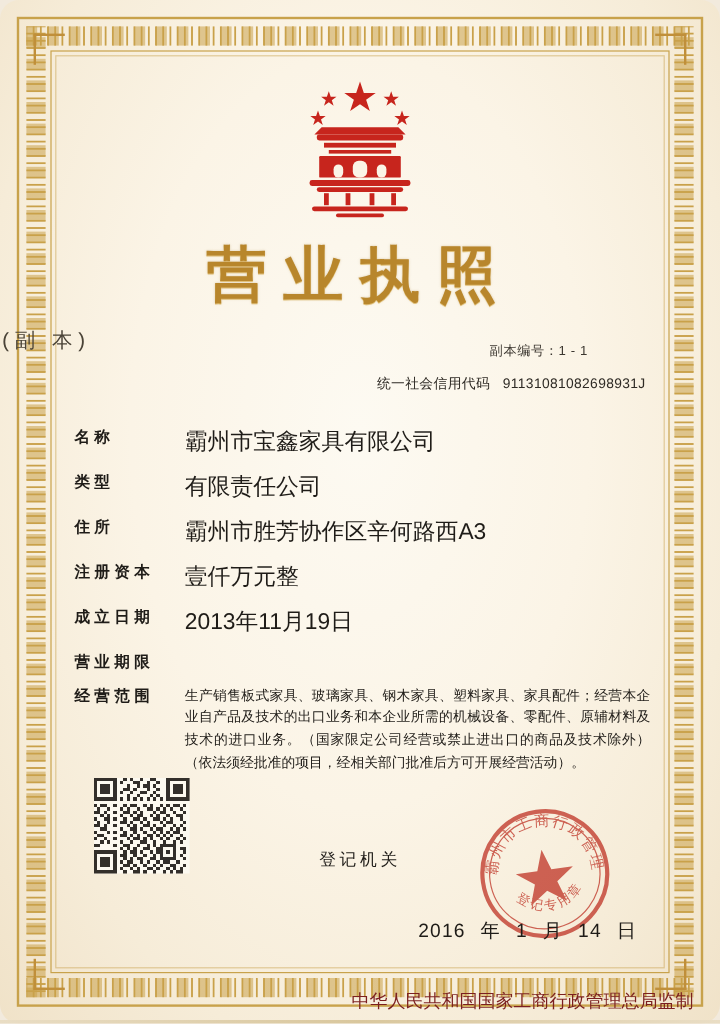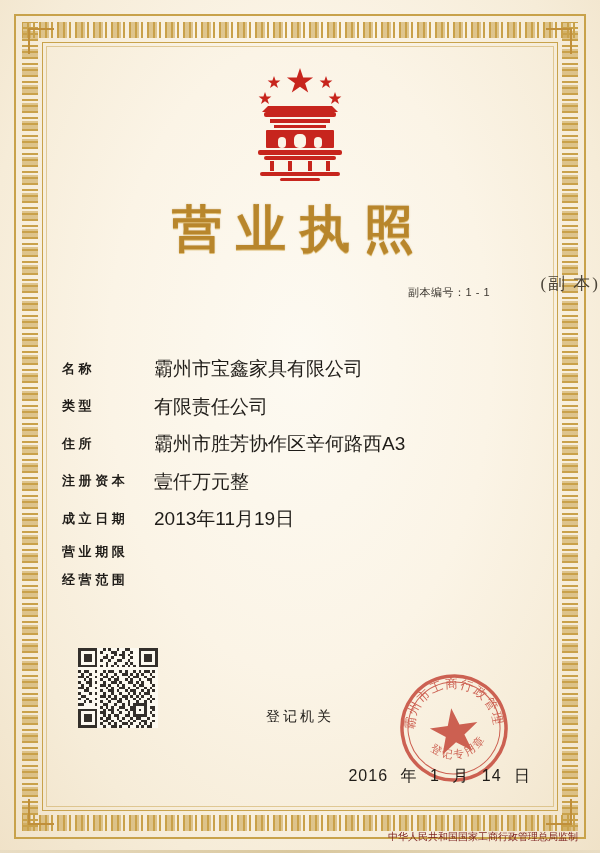--- a/index.html
+++ b/index.html
@@ -11,20 +11,21 @@
     background: #f2eadd;
     overflow: hidden;
   }
 
   #license {
     position: relative;
     width: 600px;
     height: 853px;
     background:
       radial-gradient(ellipse at 50% 42%, #fdfaf2 0%, #fbf4e6 45%, #f6ecd8 75%, #f0e2c8 100%);
+    border-radius: 16px;
   }
 
   
   .frame-outer {
     position: absolute;
     left: 14px; top: 14px; right: 14px; bottom: 14px;
     border: 2px solid #c8a24b;
   }
   .band {
     position: absolute;
@@ -97,22 +98,22 @@
     font-size: 50px;
     font-weight: bold;
     letter-spacing: 14px;
     color: #b8862c;
     text-shadow: 0 1px 0 #e0c07a, 0 0 2px rgba(150,105,25,.35);
   }
   .subtitle {
     position: absolute;
     top: 272px;
     left: 0; right: 0;
-    text-align: right;
-    font-family: Liberation Serif, serif;
+    text-align: left;
+    font-family: Liberation Mono, monospace;
     font-size: 17px;
     color: #4a4337;
     letter-spacing: 2px;
   }
   .copy-no {
     position: absolute;
     top: 285px;
     right: 110px;
     font-size: 11px;
     color: #3c3730;
@@ -130,21 +131,21 @@
 
   
   .fields {
     position: absolute;
     left: 62px;
     right: 58px;
     top: 355px;
   }
   .row {
     display: flex;
-    align-items: center;
+    align-items: flex-start;
     margin-bottom: 10px;
   }
   .label {
     width: 92px;
     flex: 0 0 92px;
     font-size: 13px;
     color: #1f1c18;
     font-weight: bold;
     letter-spacing: 0px;
     white-space: nowrap;
@@ -203,21 +204,21 @@
     left: 22px;
     bottom: 9px;
     font-size: 10.5px;
     color: #2f7d3a;
     letter-spacing: 0px;
   }
   .footer-right {
     position: absolute;
     right: 22px;
     bottom: 9px;
-    font-size: 10px;
+    font-size: 15px;
     color: #7b1f1f;
     letter-spacing: 0px;
   }
   .footer-bar {
     position: absolute;
     left: 0; right: 0; bottom: 0;
     height: 3px;
     background: linear-gradient(90deg,#e9ddc4,#d9c79d,#e9ddc4);
   }
 </style>
@@ -274,20 +275,25 @@
         <rect x="20" y="110" width="80" height="4" rx="2"></rect>
 
         <rect x="40" y="116" width="40" height="3" rx="1.5"></rect>
       </g>
     </svg>
   </div>
 
   <div class="title">营业执照</div>
   <div class="subtitle">(副 本)</div>
   <div class="copy-no">副本编号：1 - 1</div>
+  <div class="credit-code">
+    <span>统一社会信用代码</span>
+    &nbsp;
+    <span>91131081082698931J</span>
+  </div>
 
   <div class="fields">
     <div class="row">
       <div class="label">名        称</div>
       <div class="value">霸州市宝鑫家具有限公司</div>
     </div>
     <div class="row">
       <div class="label">类        型</div>
       <div class="value">有限责任公司</div>
     </div>
@@ -301,20 +307,21 @@
     </div>
     <div class="row">
       <div class="label">成 立 日 期</div>
       <div class="value">2013年11月19日</div>
     </div>
     <div class="row">
       <div class="label">营 业 期 限</div>
     </div>
     <div class="row">
       <div class="label">经 营 范 围</div>
+      <div class="value small">生产销售板式家具、玻璃家具、钢木家具、塑料家具、家具配件；经营本企业自产品及技术的出口业务和本企业所需的机械设备、零配件、原辅材料及技术的进口业务。（国家限定公司经营或禁止进出口的商品及技术除外）（依法须经批准的项目，经相关部门批准后方可开展经营活动）。</div>
     </div>
   </div>
 
   <div class="qr">
     <svg width="80" height="80" viewBox="0 0 29 29" xmlns="http://www.w3.org/2000/svg" shape-rendering="crispEdges">
       <rect width="29" height="29" fill="#fdfaf2"></rect>
       <g fill="#231f1c">
 
         <path d="M0 0h7v7H0z"></path>
           <path d="M1 1h5v5H1z" fill="#fdfaf2"></path>

